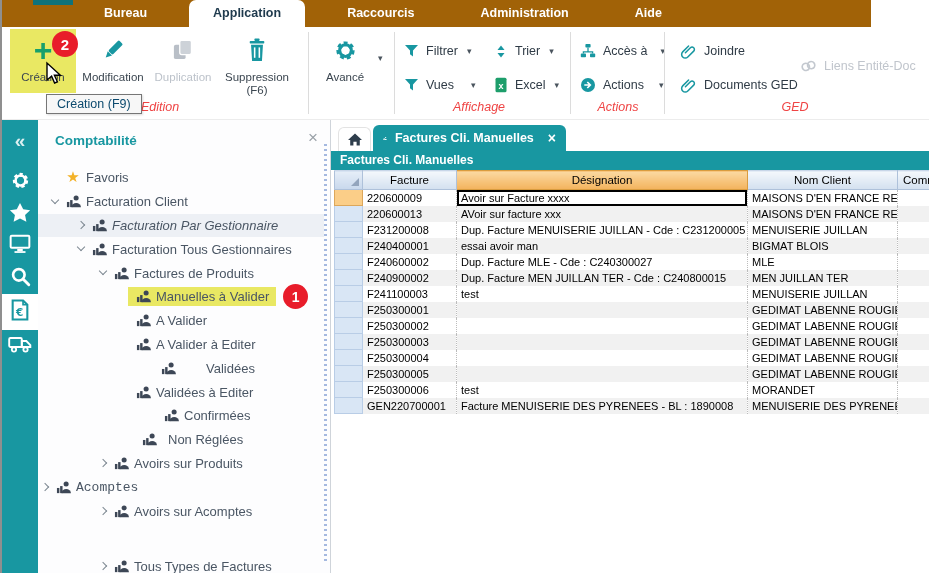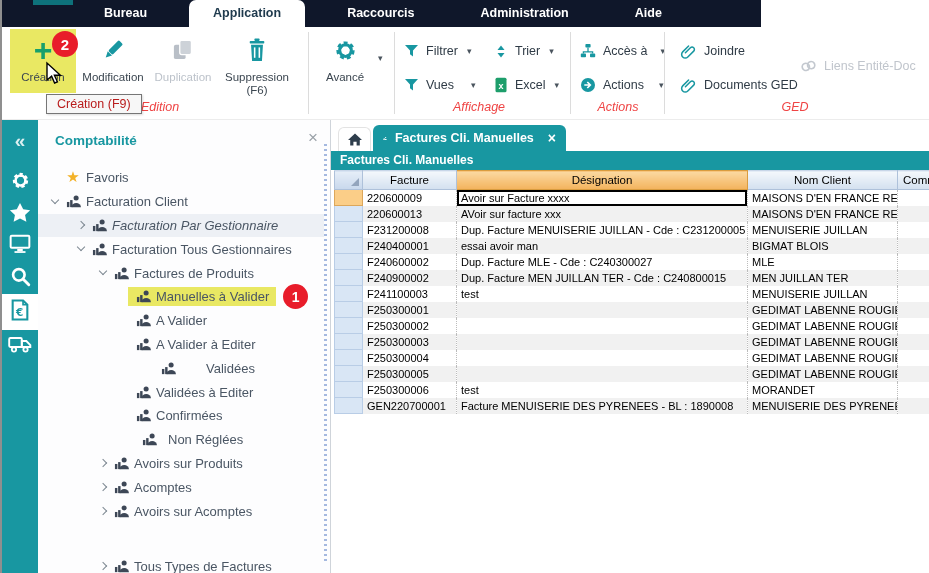--- a/index.html
+++ b/index.html
@@ -4,21 +4,21 @@
 <style>
   * { margin:0; padding:0; box-sizing:border-box; }
   html,body { width:929px; height:573px; overflow:hidden; background:#fff;
               font-family:"Liberation Sans", sans-serif; position:relative; }
   .uico { font-family:"DejaVu Sans", sans-serif; }
 
   
   .win-edge { position:absolute; left:0; top:0; width:2px; height:573px; background:#8f8f8f; z-index:50; }
 
   
-  .ribbon { position:absolute; left:0; top:0; width:761px; height:27px; background:#0f172a; display:flex; align-items:stretch; padding-left:62px; }
+  .ribbon { position:absolute; left:0; top:0; width:871px; height:27px; background:#a16207; display:flex; align-items:stretch; padding-left:62px; }
   .ribbon .deco { position:absolute; left:33px; top:0; width:40px; height:5px; background:#0e727b; }
   .rtab { color:#fff; font-size:12.5px; font-weight:bold; padding:0 24px; line-height:27px; margin-left:18px; cursor:default; white-space:nowrap; }
   .rtab.active { background:#fff; color:#1f3a4d; border-radius:7px 7px 0 0; }
 
   
   .toolbar { position:absolute; left:0; top:27px; width:929px; height:93px; background:#fff; border-bottom:1px solid #ececec; }
   .bigbtn { position:absolute; top:2px; width:66px; height:64px; display:flex; flex-direction:column; align-items:center; justify-content:flex-start; cursor:pointer; }
   .bigbtn .bicon { height:42px; display:flex; align-items:center; justify-content:center; }
   .bigbtn .blabel { font-size:11.5px; color:#3b4650; line-height:13px; text-align:center; }
   .bigbtn.disabled .blabel { color:#bcc2ca; }
@@ -26,21 +26,21 @@
   .vsep { position:absolute; top:5px; height:82px; width:1px; background:#dcdcdc; }
   .grouplabel { position:absolute; top:73px; height:16px; font-size:12.5px; color:#ef4444; text-align:center;font-style:italic; }
   .smallbtn { position:absolute; height:26px; display:flex; align-items:center; gap:7px; cursor:pointer; font-size:12.5px; color:#2f3b46; white-space:nowrap; }
   .smallbtn .caret { color:#4a545e; font-size:9px; margin-left:2px; }
   .smallbtn.disabled { color:#c0c5cc; }
   .caret { color:#4a545e; font-size:9px; }
   .plus-glyph { color:#16a06c; font-size:32px; font-weight:bold; line-height:30px; }
   .abadge { position:absolute; width:26px; height:26px; border-radius:50%; background:#e81c2a; color:#fff;
             font-weight:bold; font-size:15px; display:flex; align-items:center; justify-content:center; z-index:40; }
   .tooltip { position:absolute; left:46px; top:67px; background:#f7f7f7; border:1px solid #767676;
-             padding:2px 10px; font-size:12.5px; color:#b91c1c; white-space:nowrap; z-index:45; box-shadow:1px 1px 2px rgba(0,0,0,.15); }
+             padding:2px 10px; font-size:12.5px; color:#0c4a6e; white-space:nowrap; z-index:45; box-shadow:1px 1px 2px rgba(0,0,0,.15); }
   .cursor { position:absolute; left:42px; top:34px; z-index:46; }
 
   
   .sidebar { position:absolute; left:2px; top:120px; width:36px; height:453px; background:#1897a1; }
   .sbitem { width:36px; height:32px; display:flex; align-items:center; justify-content:center; cursor:pointer; }
   .sbitem.collapse { height:30px; margin-top:6px; margin-bottom:10px; }
   .sbitem.active { background:#fff; height:36px; }
   .sb-collapse-glyph { color:rgba(255,255,255,.85); font-size:19px; font-weight:bold; }
 
   
@@ -408,21 +408,21 @@
         <span class="t-ico">
           <svg width="15" height="15" viewBox="0 0 16 16">
             <rect x="1" y="8.5" width="2.6" height="5.5" fill="#3d4756"></rect>
             <rect x="4.4" y="6.5" width="2.6" height="7.5" fill="#3d4756"></rect>
             <circle cx="10.8" cy="4.2" r="2.7" fill="#3d4756"></circle>
             <path d="M5.9 14 a5 4.4 0 0 1 10 0 Z" fill="#3d4756"></path>
           </svg>
         </span>
         <span class="t-label">Validées à Editer</span>
       </div>
-      <div class="t-item" style="padding-left: 80px;">
+      <div class="t-item" style="padding-left: 80px; margin-left: 28px;">
         <span class="exp"></span>
         <span class="t-ico">
           <svg width="15" height="15" viewBox="0 0 16 16">
             <rect x="1" y="8.5" width="2.6" height="5.5" fill="#3d4756"></rect>
             <rect x="4.4" y="6.5" width="2.6" height="7.5" fill="#3d4756"></rect>
             <circle cx="10.8" cy="4.2" r="2.7" fill="#3d4756"></circle>
             <path d="M5.9 14 a5 4.4 0 0 1 10 0 Z" fill="#3d4756"></path>
           </svg>
         </span>
         <span class="t-label">Confirmées</span>
@@ -444,21 +444,21 @@
         <span class="t-ico">
           <svg width="15" height="15" viewBox="0 0 16 16">
             <rect x="1" y="8.5" width="2.6" height="5.5" fill="#3d4756"></rect>
             <rect x="4.4" y="6.5" width="2.6" height="7.5" fill="#3d4756"></rect>
             <circle cx="10.8" cy="4.2" r="2.7" fill="#3d4756"></circle>
             <path d="M5.9 14 a5 4.4 0 0 1 10 0 Z" fill="#3d4756"></path>
           </svg>
         </span>
         <span class="t-label">Avoirs sur Produits</span>
       </div>
-      <div class="t-item" style="padding-left: 58px;">
+      <div class="t-item" style=" font-family: Liberation Mono, monospace;">
         <span class="exp r"></span>
         <span class="t-ico">
           <svg width="15" height="15" viewBox="0 0 16 16">
             <rect x="1" y="8.5" width="2.6" height="5.5" fill="#3d4756"></rect>
             <rect x="4.4" y="6.5" width="2.6" height="7.5" fill="#3d4756"></rect>
             <circle cx="10.8" cy="4.2" r="2.7" fill="#3d4756"></circle>
             <path d="M5.9 14 a5 4.4 0 0 1 10 0 Z" fill="#3d4756"></path>
           </svg>
         </span>
         <span class="t-label">Acomptes</span>

